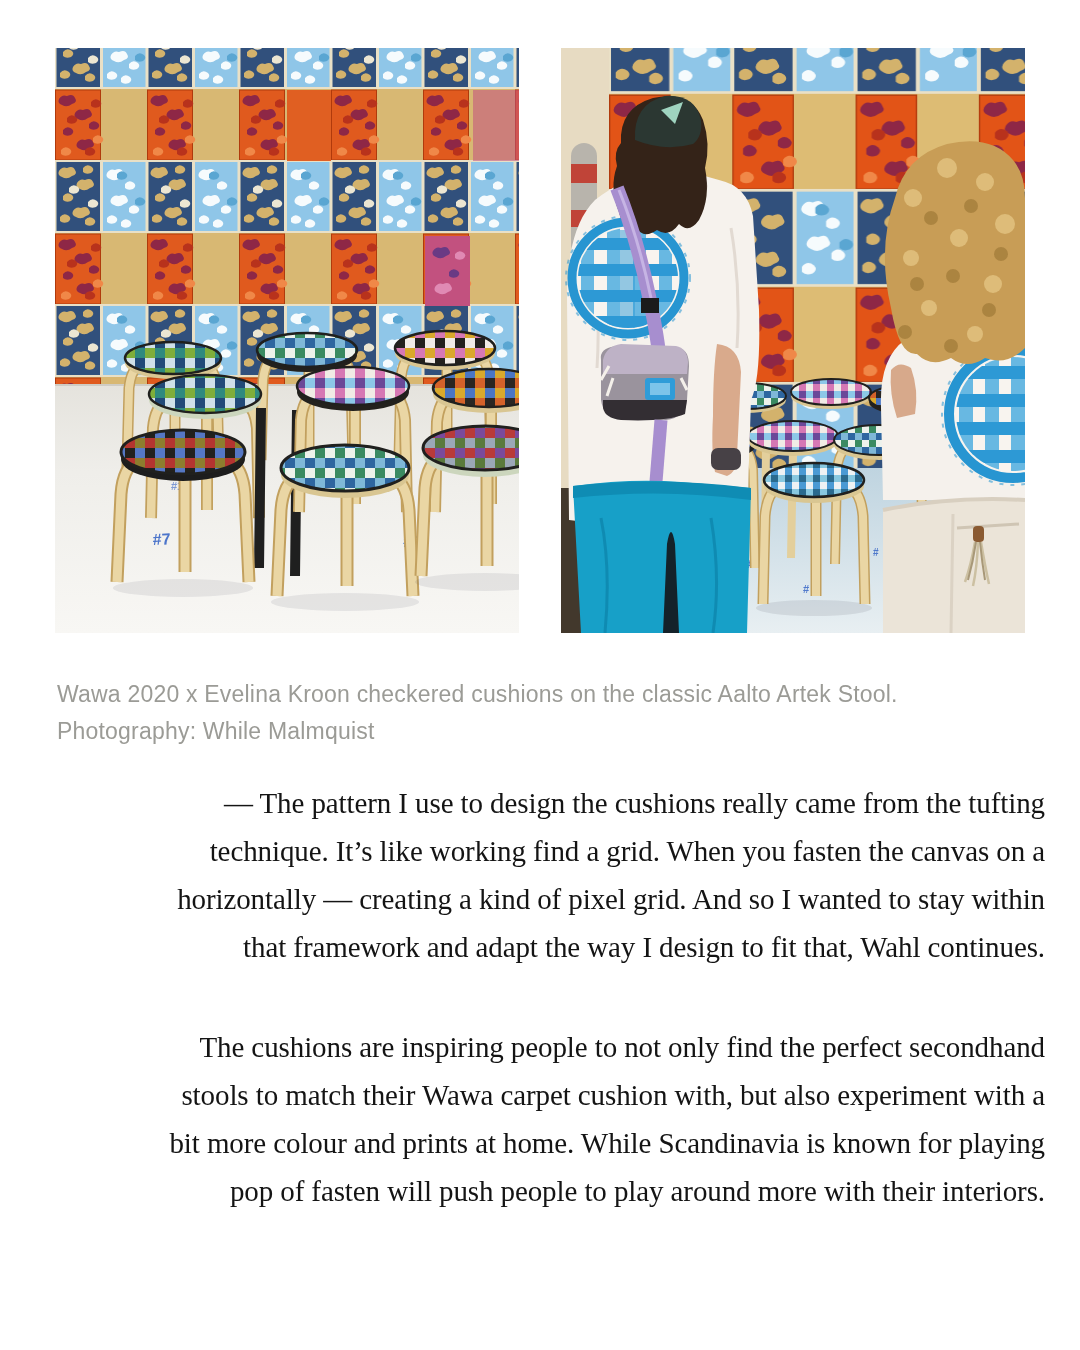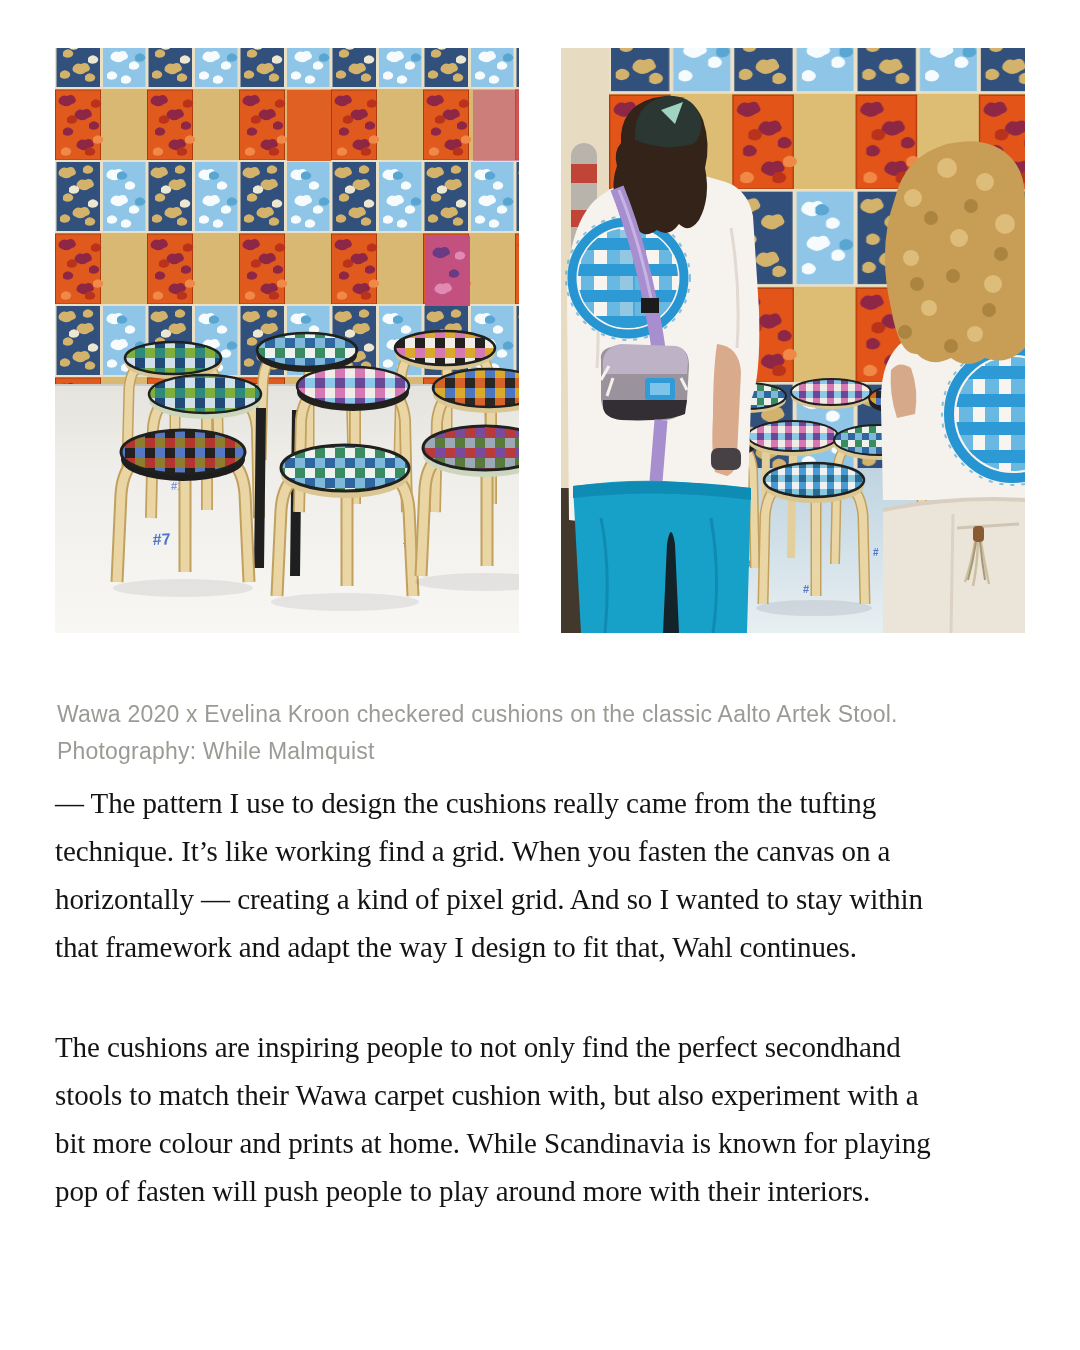--- a/index.html
+++ b/index.html
@@ -2,25 +2,25 @@
 <html><head>
 <meta charset="utf-8">
 <style>
   html,body{margin:0;padding:0;background:#ffffff;}
   body{width:1080px;height:1350px;overflow:hidden;position:relative;
        font-family:"Liberation Sans",sans-serif;}
   .page{position:absolute;top:0;left:0;width:1080px;height:1350px;background:#fff;}
   .photos{position:absolute;top:48px;left:55px;display:flex;gap:42px;}
   .photo{width:464px;height:585px;overflow:hidden;background:#d8b873;}
   .photo svg{display:block;}
-  .caption{position:absolute;top:696px;left:57px;width:980px;
+  .caption{position:absolute;top:676px;left:57px;width:980px;
            font-size:23px;line-height:37px;color:#9b9b96;letter-spacing:.2px;}
   .article{position:absolute;top:779px;left:55px;width:990px;
            font-family:"Liberation Serif",serif;font-size:29px;line-height:48px;
-           color:#141414;letter-spacing:-0.1px;}
+           color:#141414;letter-spacing:-0.1px;text-align:right;}
   .article .para + .para{margin-top:52px;}
   svg text{font-family:"Liberation Sans",sans-serif;font-weight:bold;}
 </style>
 </head>
 <body>
 
 <div class="page">
 
   <div class="photos">
 

